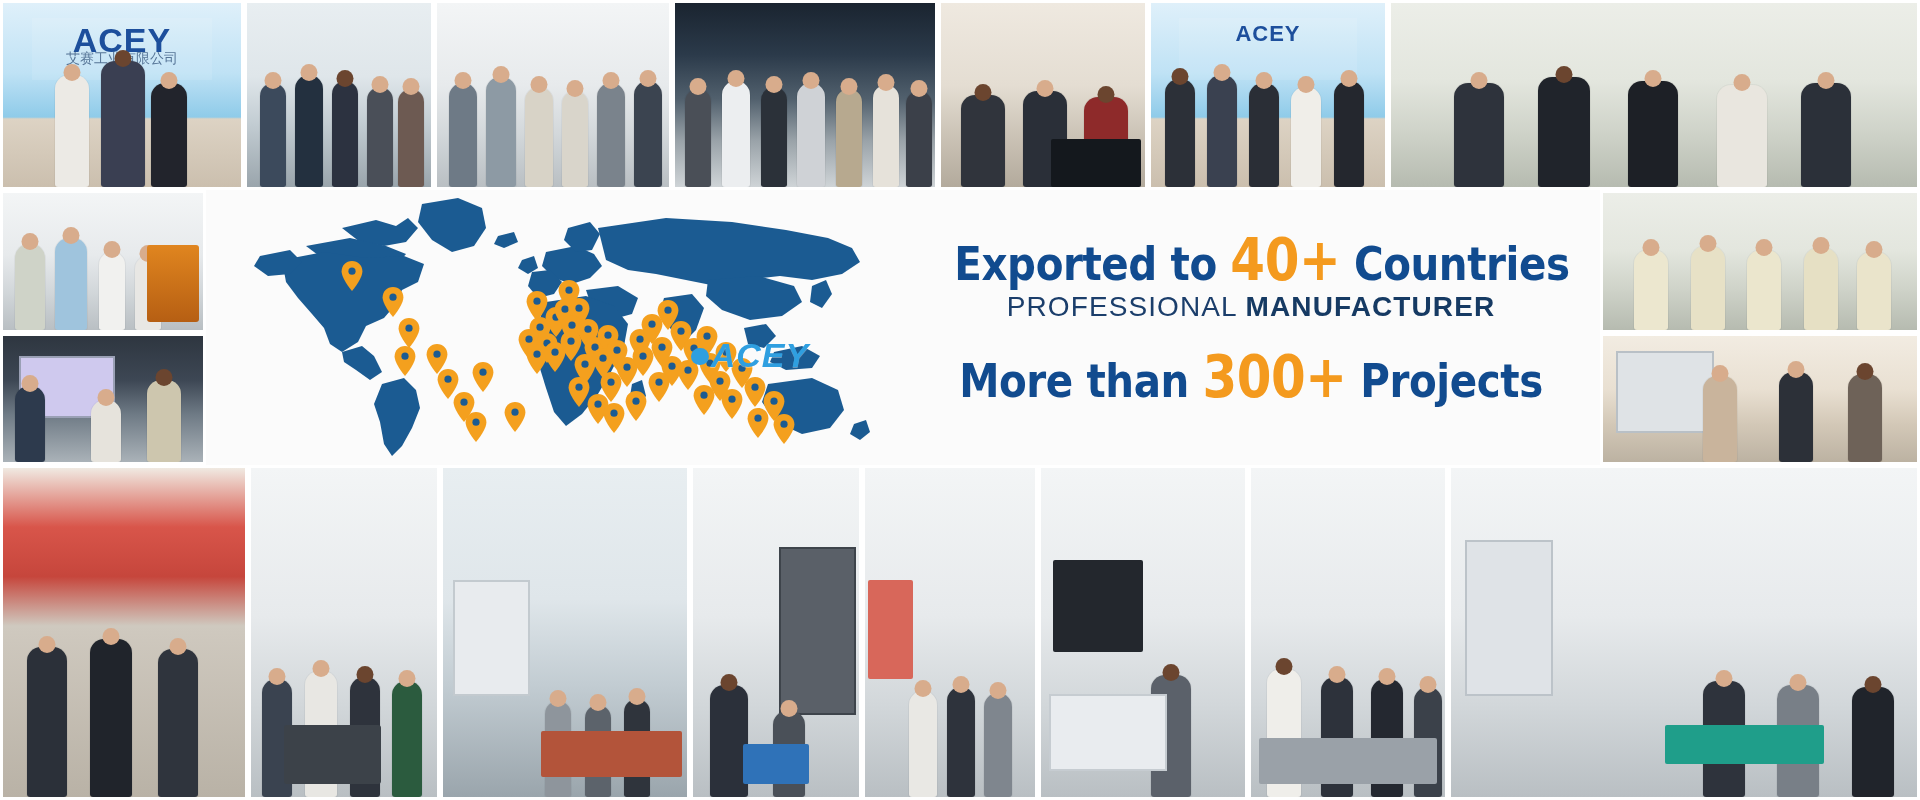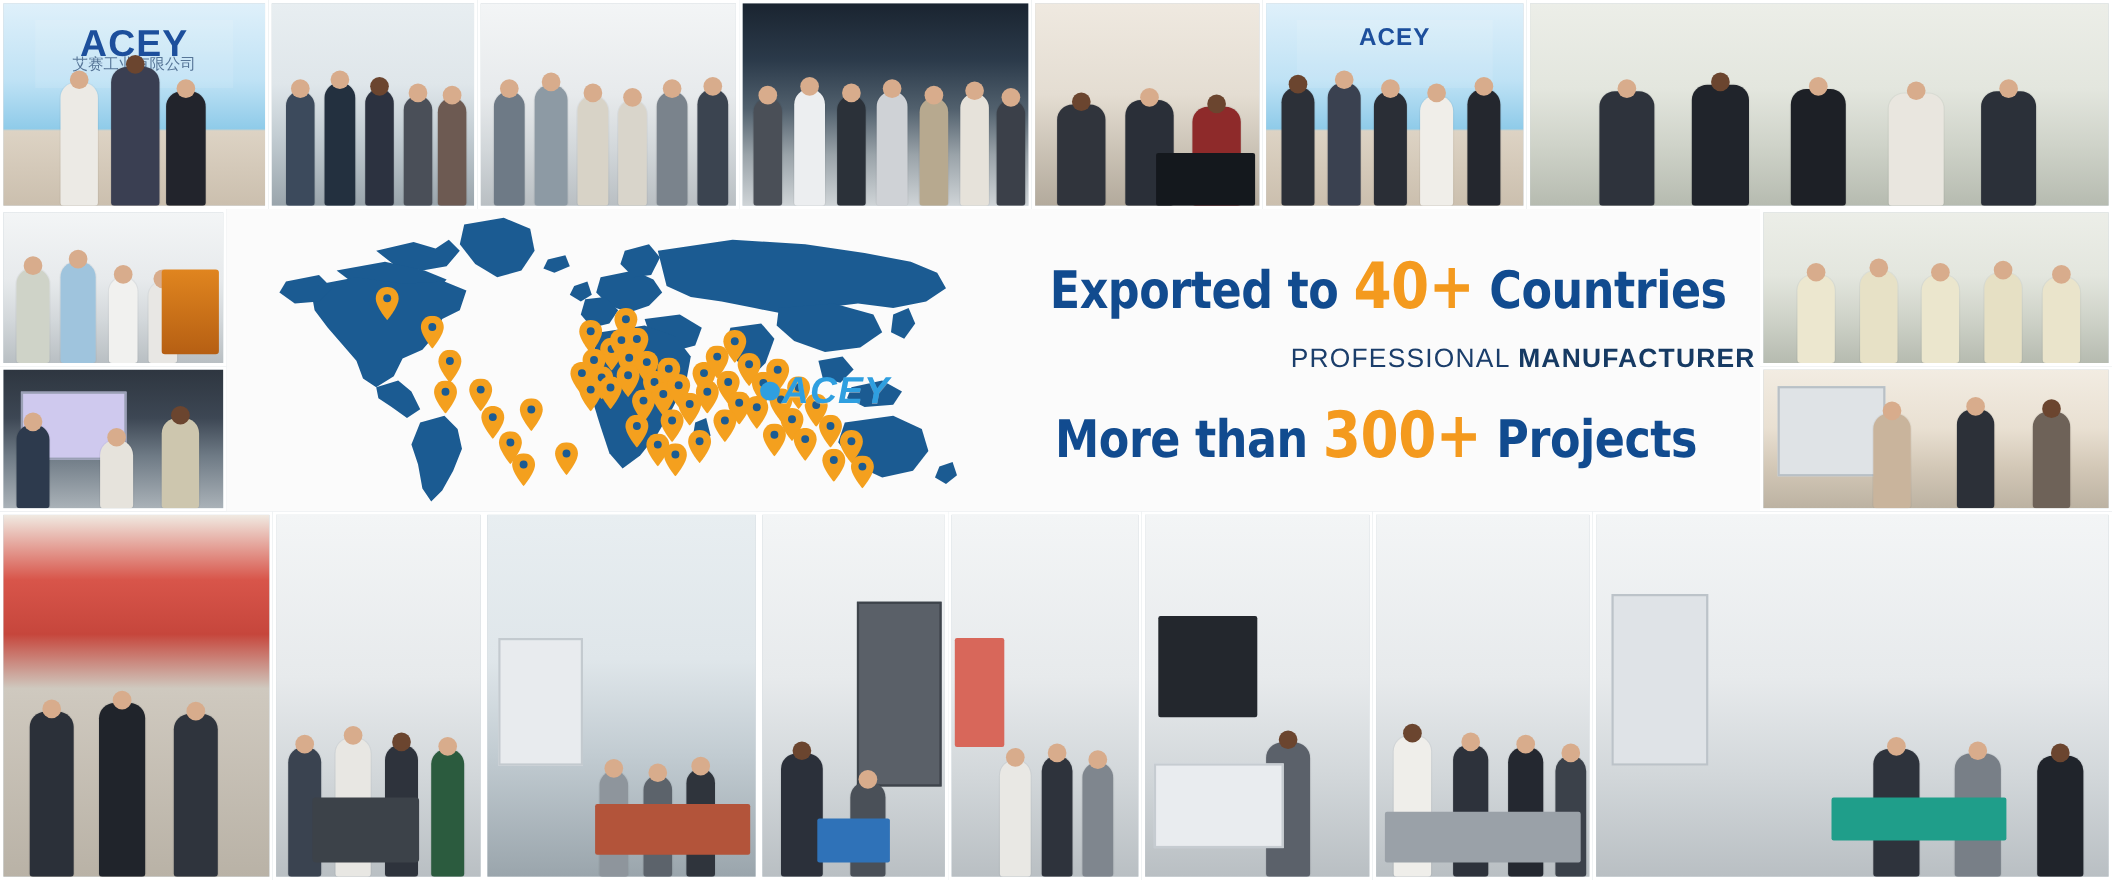--- a/index.html
+++ b/index.html
@@ -123,25 +123,23 @@
     font-size:47px;
     line-height:1.05;
     letter-spacing:-0.5px;
     transform:scaleX(.86);
     transform-origin:center;
     white-space:nowrap;
   }
   .line1 .num{color:#f49a1e;font-size:58px;}
   .line2{
     color:#1b3e6b;
-    font-size:24px;
+    font-size:28px;
     letter-spacing:1.1px;
-    margin-top:22px;
     white-space:nowrap;
-    text-align:right;
   }
   .line2 b{color:#163a63;font-weight:bold;}
   .line3{
     font-family:"DejaVu Sans", sans-serif;
     font-weight:bold;
     color:#114b8f;
     font-size:47px;
     line-height:1.05;
     letter-spacing:-0.5px;
     transform:scaleX(.86);

